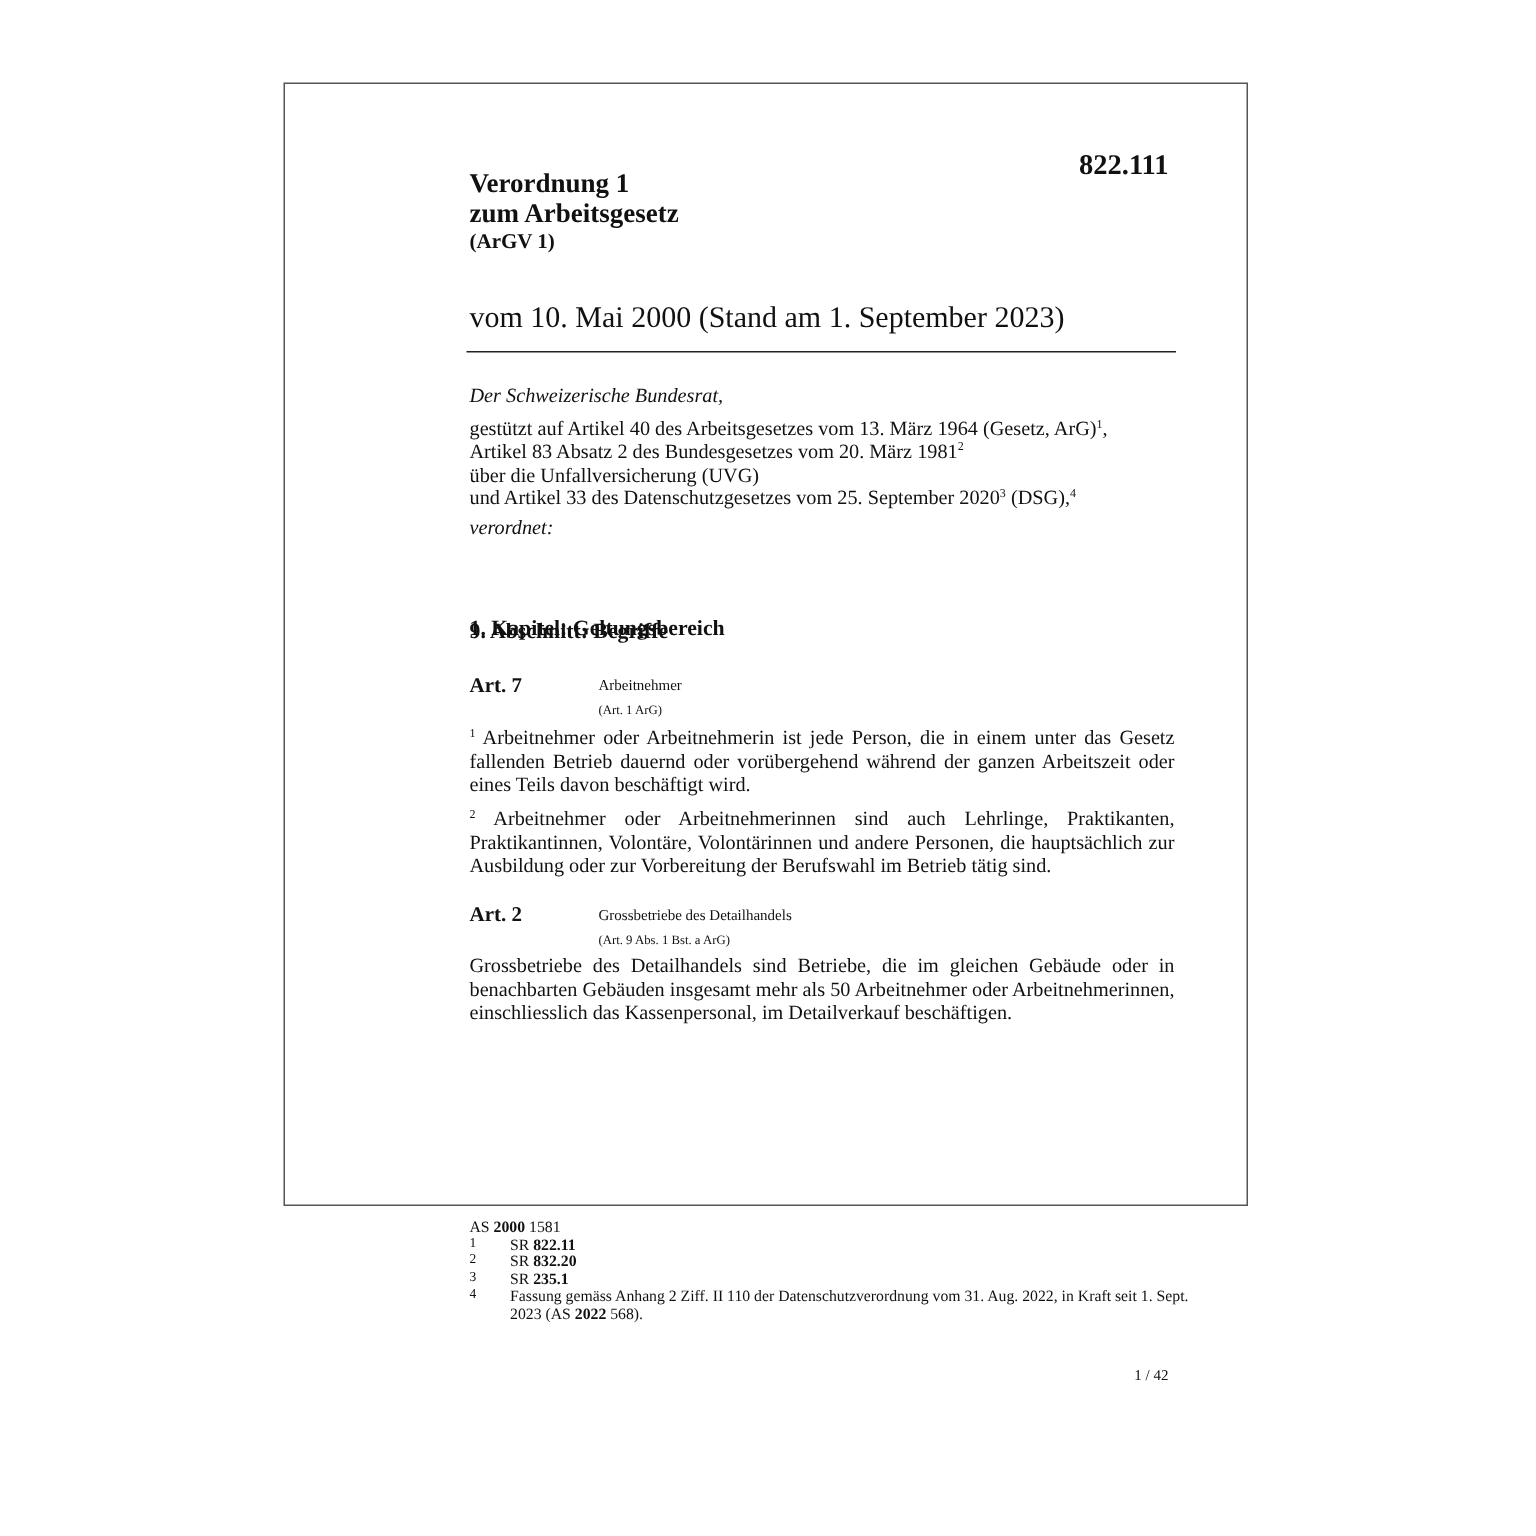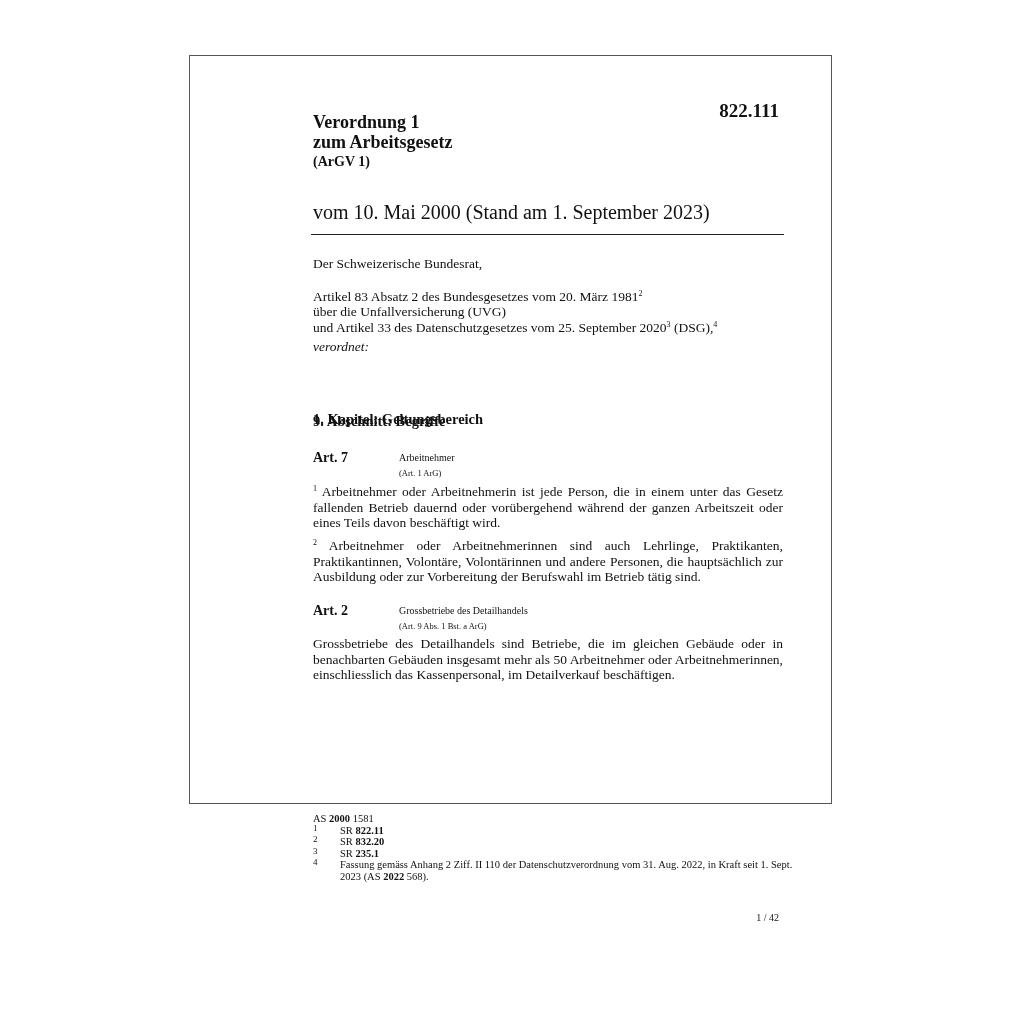--- a/index.html
+++ b/index.html
@@ -61,21 +61,21 @@
       width: 473px;
       height: 0;
       border-top: 1.6px solid #222222;
     }
     .preamble {
       left: 123px;
       top: 200px;
       font-size: 13.5px;
       line-height: 15.5px;
     }
-    .preamble .issuer { margin-bottom: 17px; }
+    .preamble .issuer { font-style: italic; margin-bottom: 6px; }
     .preamble .verb { font-style: italic; margin-top: 4px; }
     sup { font-size: 8px; vertical-align: 5px; line-height: 0; }
 
     .chapter {
       left: 123px;
       top: 335px;
       font-weight: bold;
       font-size: 14.5px;
       line-height: 16px;
       margin-top: 20px;
@@ -148,20 +148,21 @@
   </div>
   <div class="abs title-abbr">(ArGV 1)</div>
   <div class="abs sr-number">822.111</div>
 
   <div class="abs date-line">vom 10. Mai 2000 (Stand am 1. September 2023)</div>
 
   <div class="rule"></div>
 
   <div class="abs preamble">
     <div class="issuer">Der Schweizerische Bundesrat,</div>
+    <div><span>gestützt auf Artikel 40 des Arbeitsgesetzes vom 13. März 1964 (Gesetz, ArG)</span><sup>1</sup><span>,</span></div>
     <div><span>Artikel 83 Absatz 2 des Bundesgesetzes vom 20. März 1981</span><sup>2</sup></div>
     <div><span>über die Unfallversicherung (UVG)</span></div>
     <div><span>und Artikel 33 des Datenschutzgesetzes vom 25. September 2020</span><sup>3</sup><span> (DSG),</span><sup>4</sup></div>
     <div class="verb">verordnet:</div>
   </div>
 
   <div class="abs chapter">1. Kapitel: Geltungsbereich</div>
   <div class="abs section">9. Abschnitt: Begriffe</div>
 
   <div class="abs art-label" style="left:123px; top:394px;">Art. 7</div>

